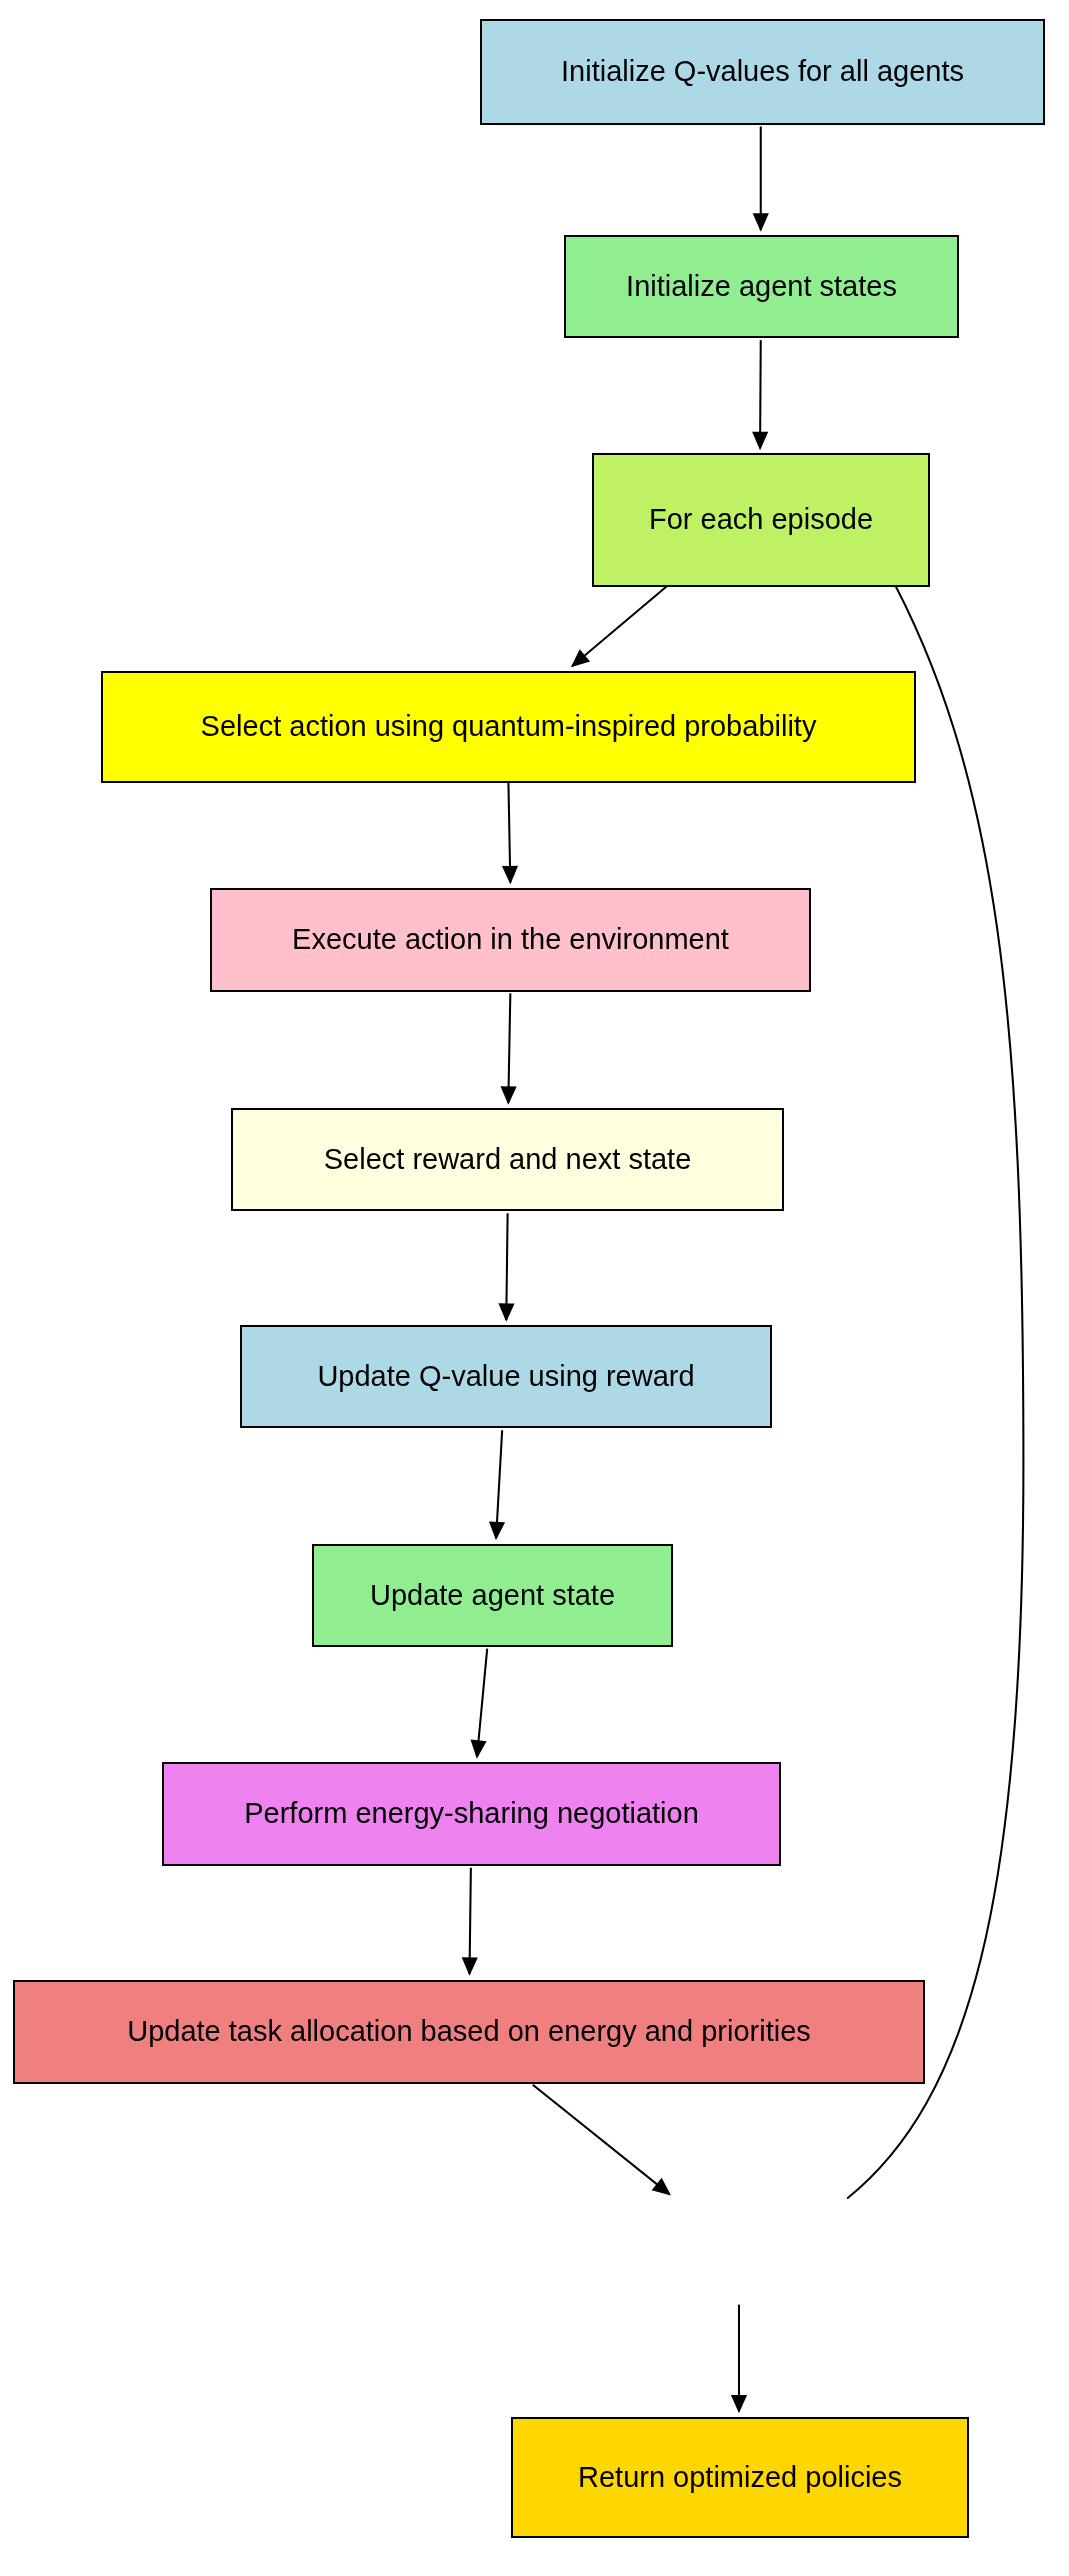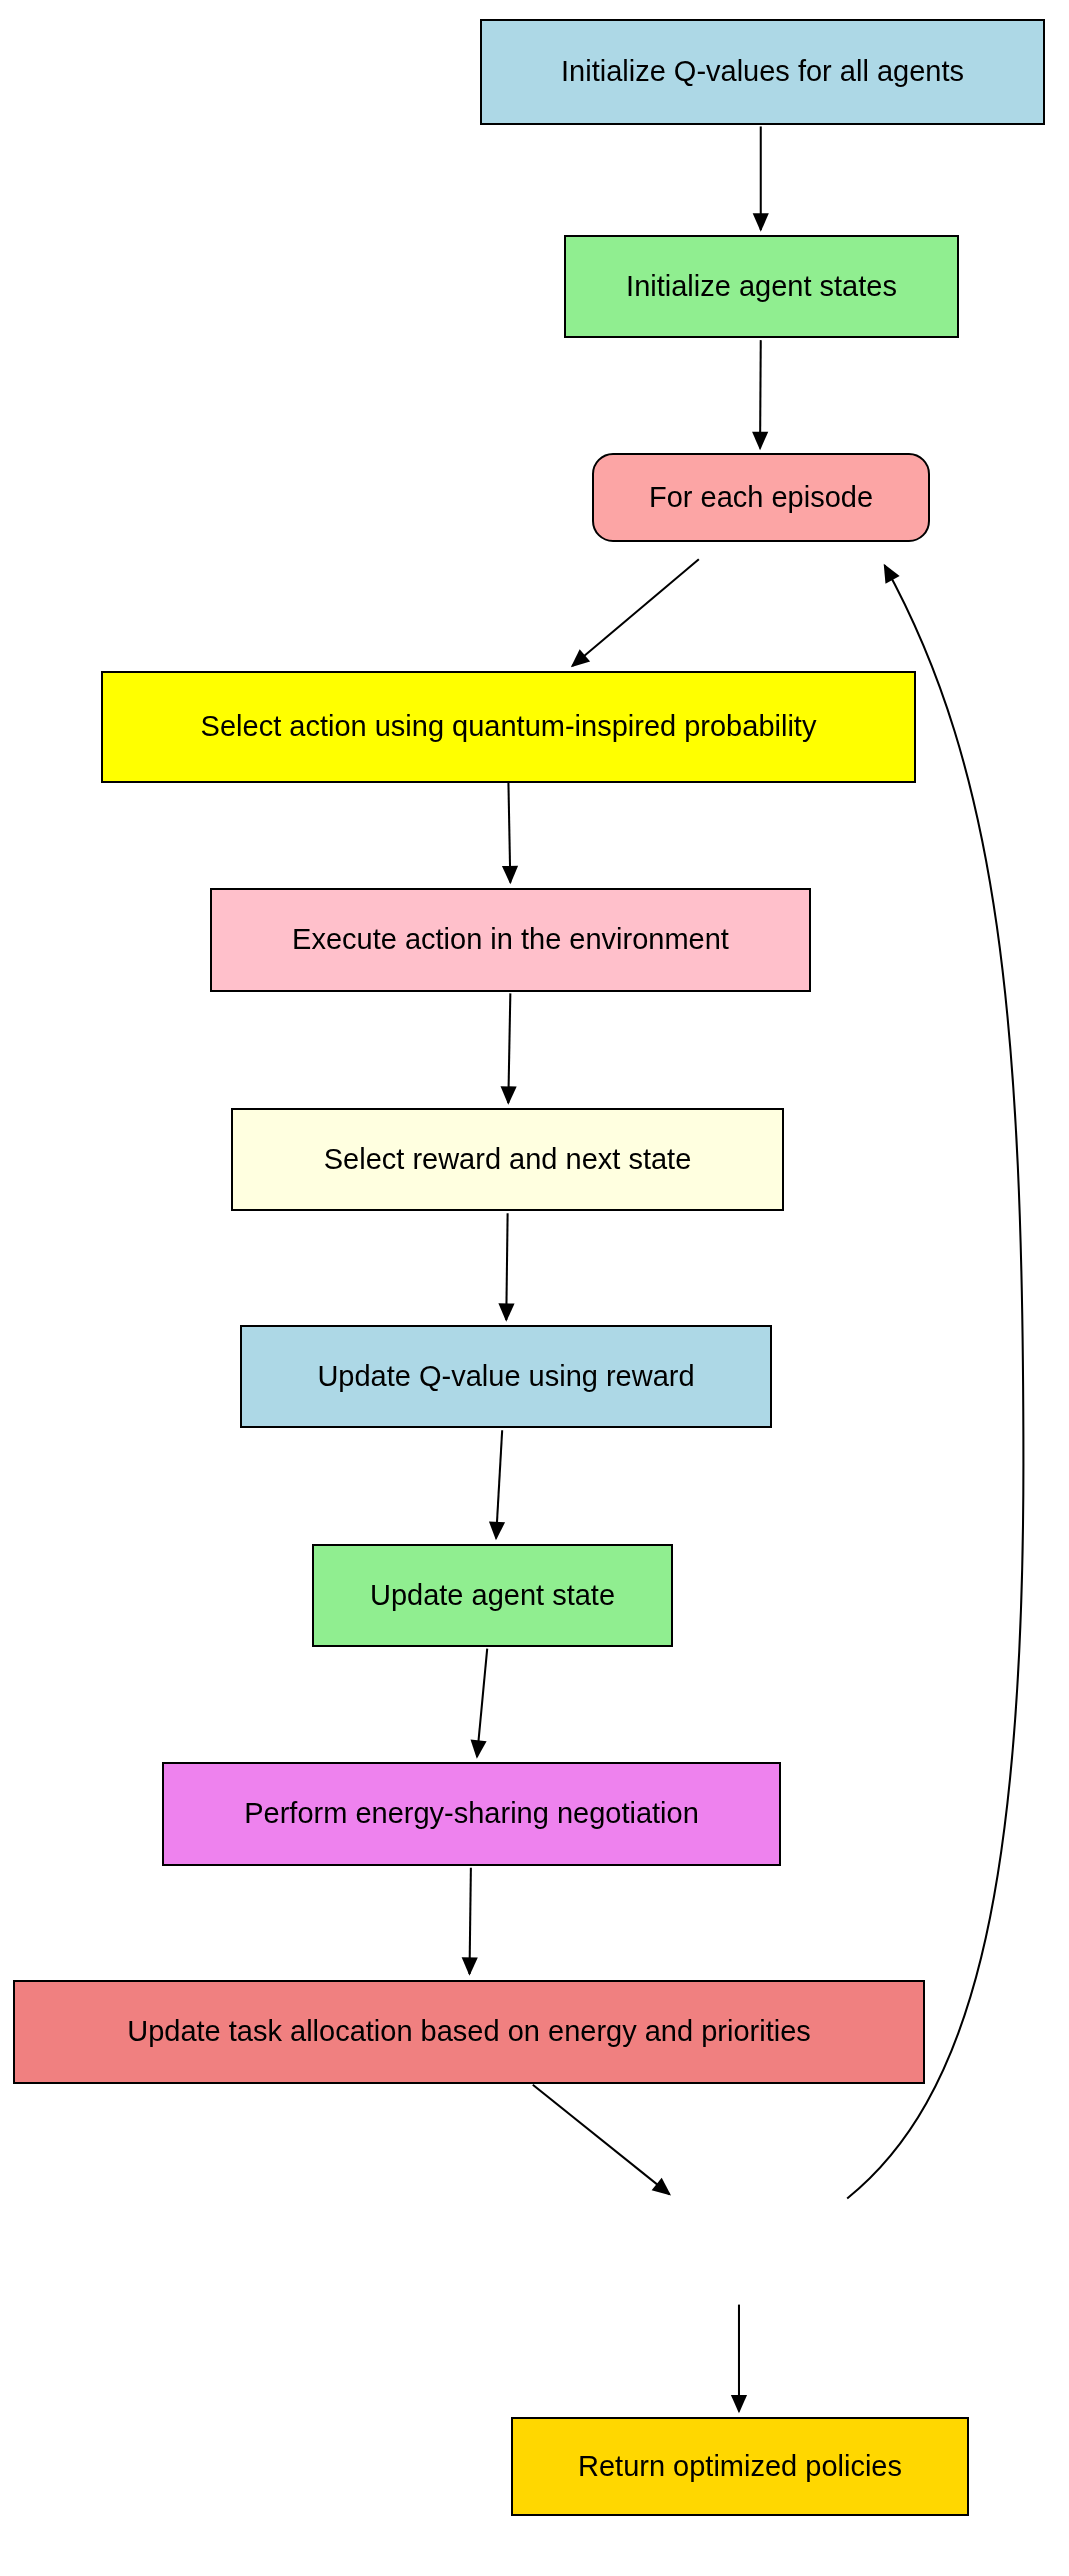--- a/index.html
+++ b/index.html
@@ -46,33 +46,33 @@
     <path class="edge" d="M 692 2744 L 690 2900" marker-end="url(#arrow)"></path>
     <path class="edge" d="M 783 3063 L 984 3224" marker-end="url(#arrow)"></path>
     <path class="edge" d="M 1245 3230 C 1425 3085 1504 2790 1504 2150 C 1504 1500 1468 1135 1300 830" marker-end="url(#arrow)"></path>
     <path class="edge" d="M 1086 3386 L 1086 3543" marker-end="url(#arrow)"></path>
   </svg>
 
   <div class="node" style="left: 480px; top: 19px; width: 565px; height: 106px; background-color: rgb(173, 216, 230);">Initialize Q-values for all agents</div>
 
   <div class="node" style="left: 564px; top: 235px; width: 395px; height: 103px; background-color: rgb(144, 238, 144);">Initialize agent states</div>
 
-  <div class="node" style="left: 592px; top: 453px; width: 338px; height: 89px; background-color: #fca5a5; border-radius: 21px;">For each episode</div>
+  <div class="node" style="left: 592px; top: 453px; width: 338px; height: 134px; background-color: #bef264;">For each episode</div>
 
   <div class="node" style="left: 101px; top: 671px; width: 815px; height: 112px; background-color: rgb(255, 255, 0);">Select action using quantum-inspired probability</div>
 
   <div class="node" style="left: 210px; top: 888px; width: 601px; height: 104px; background-color: rgb(255, 192, 203);">Execute action in the environment</div>
 
   <div class="node" style="left: 231px; top: 1108px; width: 553px; height: 103px; background-color: rgb(255, 255, 224);">Select reward and next state</div>
 
   <div class="node" style="left: 240px; top: 1325px; width: 532px; height: 103px; background-color: rgb(173, 216, 230);">Update Q-value using reward</div>
 
   <div class="node" style="left: 312px; top: 1544px; width: 361px; height: 103px; background-color: rgb(144, 238, 144);">Update agent state</div>
 
   <div class="node" style="left: 162px; top: 1762px; width: 619px; height: 104px; background-color: rgb(238, 130, 238);">Perform energy-sharing negotiation</div>
 
   <div class="node" style="left: 13px; top: 1980px; width: 912px; height: 104px; background-color: rgb(240, 128, 128);">Update task allocation based on energy and priorities</div>
 
 
-  <div class="node" style="left: 511px; top: 2417px; width: 458px; height: 99px; background-color: rgb(255, 215, 0);">Return optimized policies</div>
+  <div class="node" style="left: 511px; top: 2417px; width: 458px; height: 121px; background-color: rgb(255, 215, 0);">Return optimized policies</div>
 
 </div>
 
 
 </body></html>

